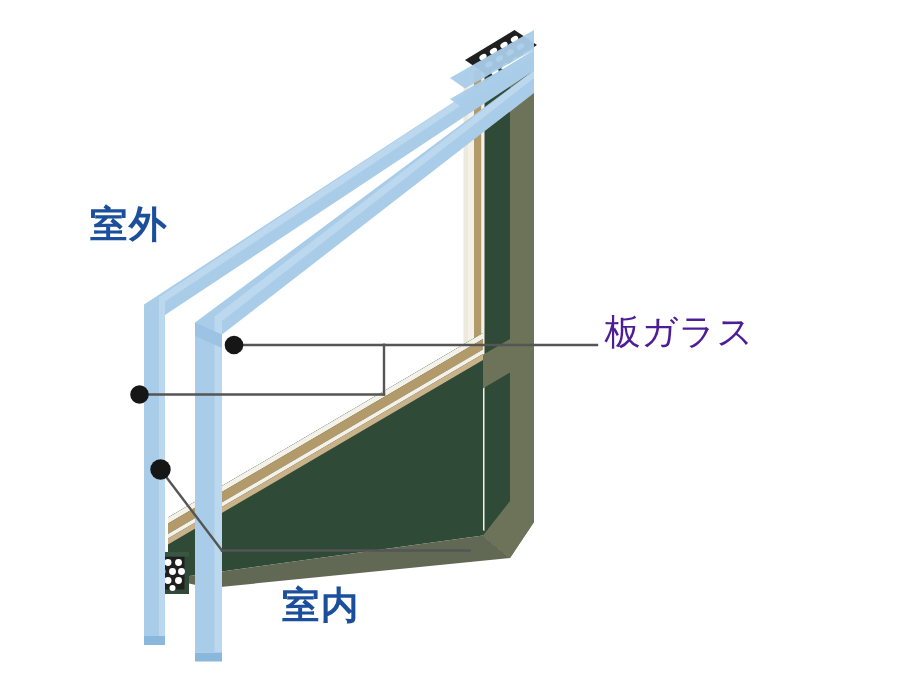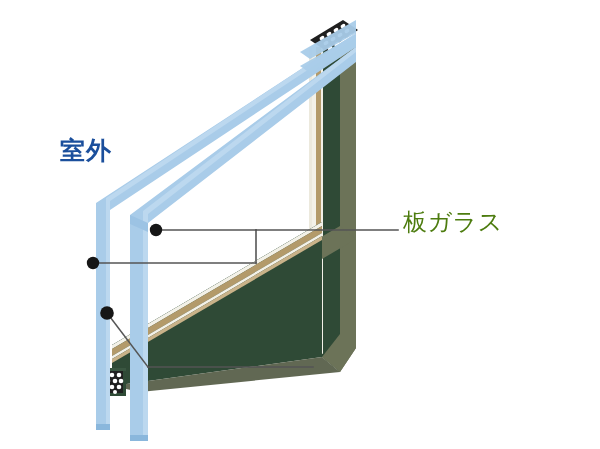--- a/index.html
+++ b/index.html
@@ -19,21 +19,21 @@
     font-size:25px;
     font-weight:700;
     color:#1b4f9c;
     letter-spacing:1px;
   }
   #label-outdoor{left:60px;top:138px;}
   #label-indoor{left:188px;top:392px;}
 
   .lbl-call{
     font-size:24px;
-    color:#4d7c0f;
+    color:#4c1d95;
     letter-spacing:0.5px;
   }
   #label-glass{left:403px;top:210px;}
   #label-cavity{left:318px;top:350px;}
   #label-cavity .sub{font-size:17px;letter-spacing:0;}
 </style>
 </head>
 <body>
 
 <div id="stage">
@@ -162,17 +162,18 @@
     <g fill="#161616">
       <circle cx="156" cy="230" r="6.2"></circle>
       <circle cx="93" cy="263" r="6.2"></circle>
       <circle cx="107" cy="313" r="6.8"></circle>
     </g>
 
   </svg>
 
   <div class="lbl lbl-room" id="label-outdoor">室外</div>
 
+  <div class="lbl lbl-room" id="label-indoor">室内</div>
 
   <div class="lbl lbl-call" id="label-glass">板ガラス</div>
 
 
 </div>
 
 </body></html>

